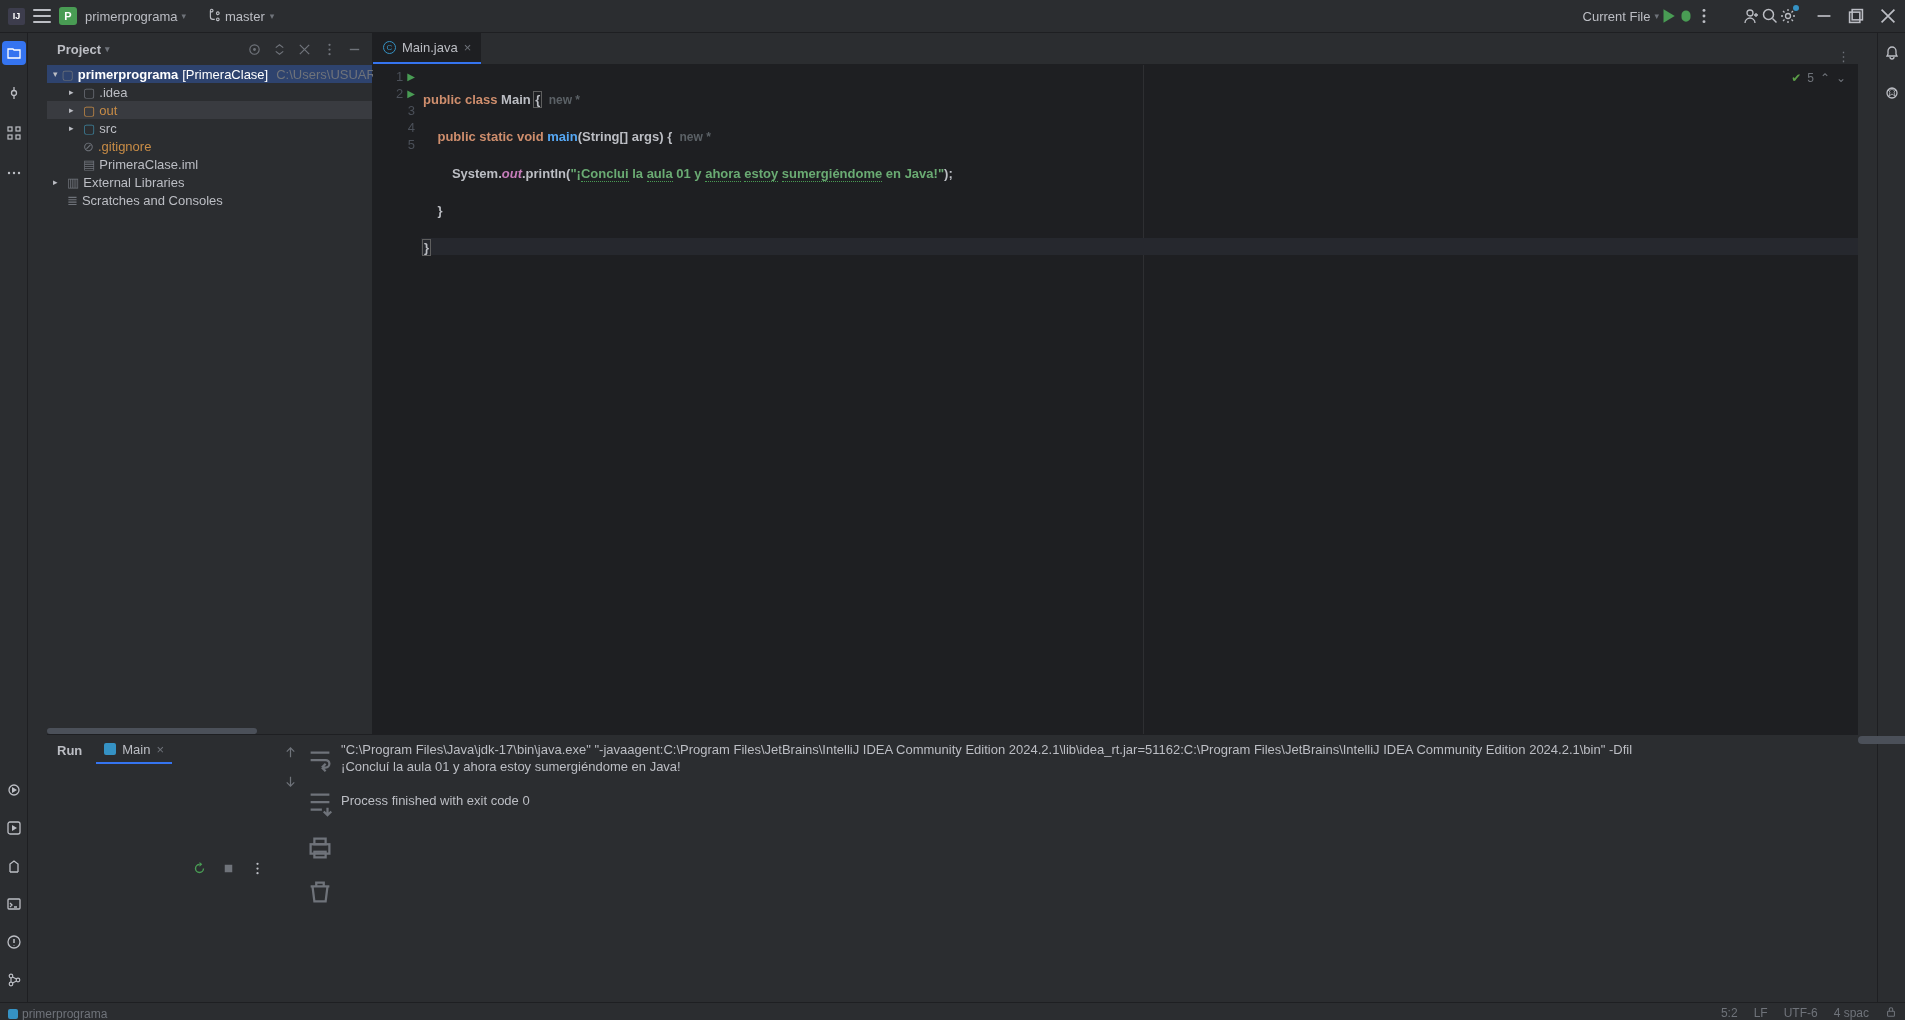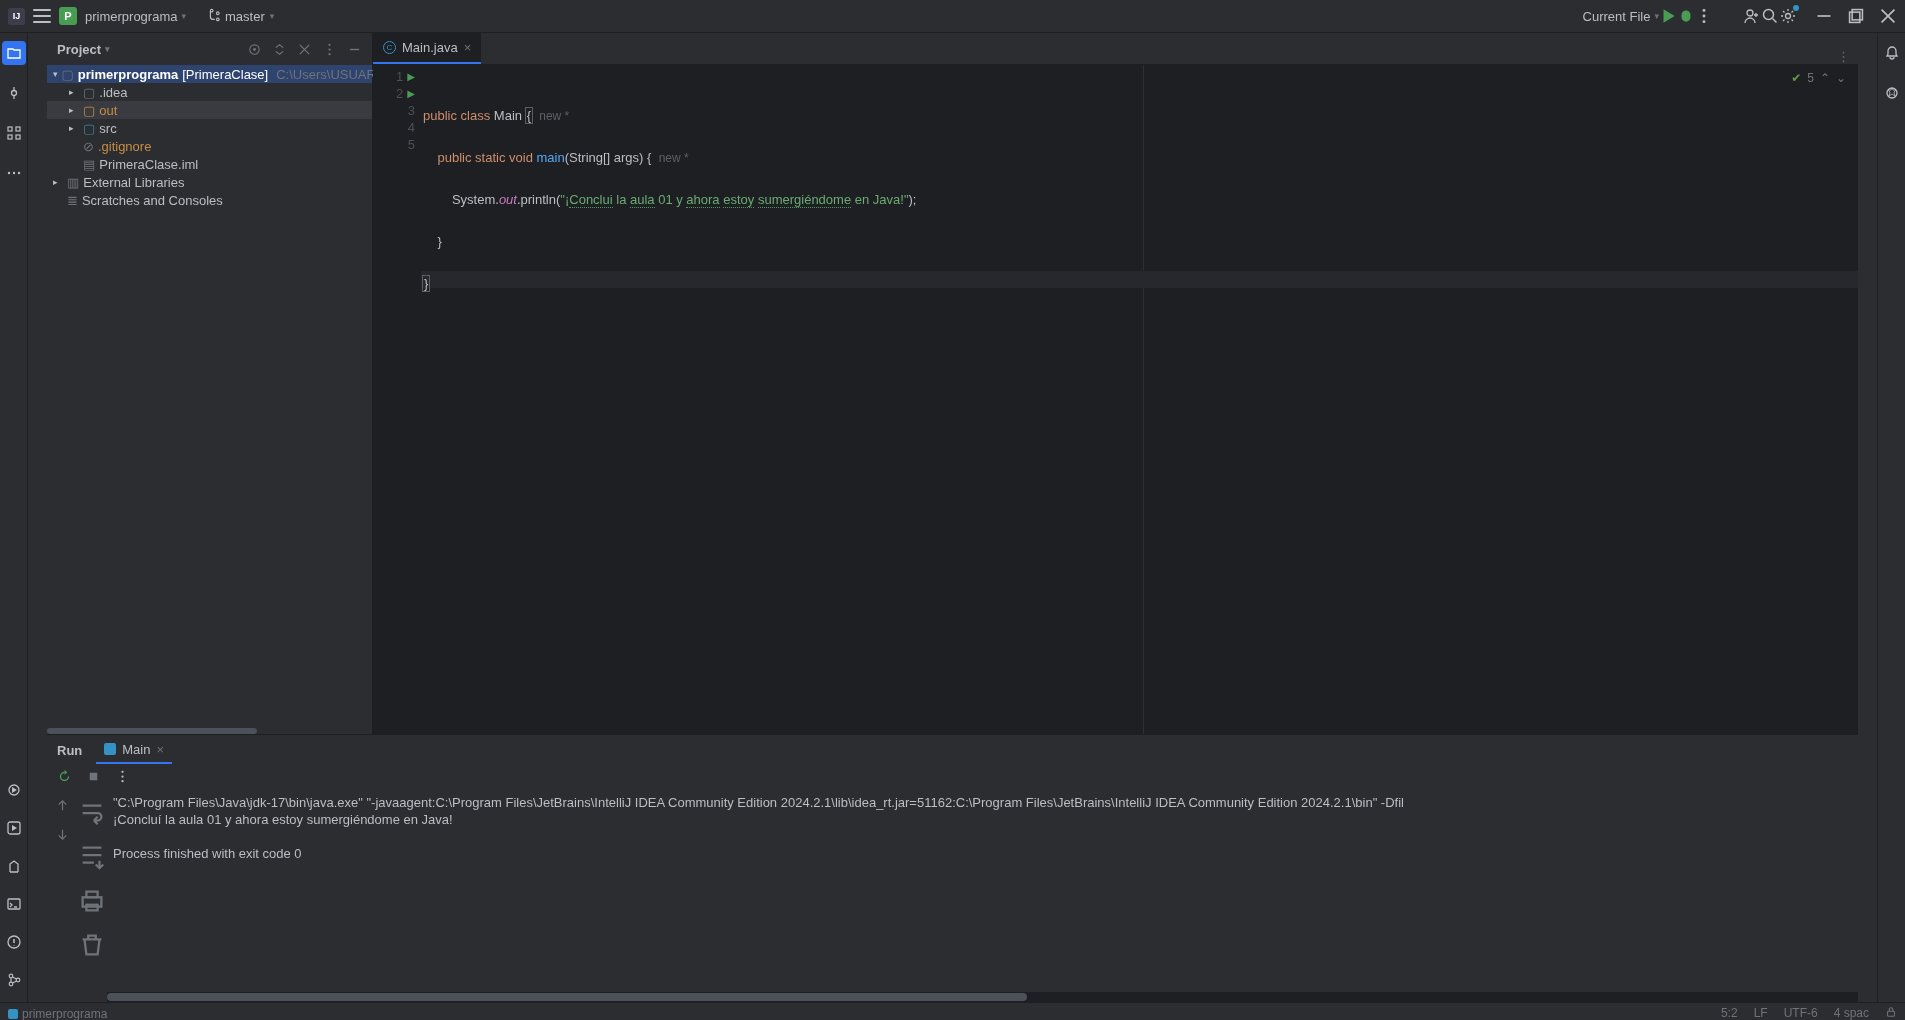--- a/index.html
+++ b/index.html
@@ -57,37 +57,37 @@
 .tabs-bar { height: 32px; background: #2b2d30; display: flex; align-items: flex-end; border-bottom: 1px solid #1e1f22; }
 .tab { display: flex; align-items: center; gap: 6px; padding: 7px 10px; background: #1e1f22; border-bottom: 2px solid #3574f0; font-size: 13px; }
 .tab-icon { width: 13px; height: 13px; border: 1.5px solid #3592c4; border-radius: 50%; display: flex; align-items: center; justify-content: center; font-size: 8px; color: #3592c4; }
 .tab-close { font-size: 13px; color: #6f737a; cursor: pointer; }
 .tabs-right { margin-left: auto; padding: 0 8px; color: #6f737a; cursor: pointer; }
 
 .editor { flex: 1; display: flex; font-family: 'JetBrains Mono', 'Consolas', monospace; font-size: 13px; position: relative; background: #1e1f22; }
 .gutter { width: 48px; background: #1e1f22; display: flex; flex-direction: column; color: #4b5059; text-align: right; padding-top: 3px; }
 .gutter-line { height: 17px; line-height: 17px; padding-right: 6px; display: flex; justify-content: flex-end; align-items: center; gap: 4px; }
 .run-gutter { color: #499c54; font-size: 10px; }
-.code { flex: 1; padding-top: 13px; white-space: pre; line-height: 25px; color: #bcbec4; position: relative; }
+.code { flex: 1; padding-top: 5px; white-space: pre; line-height: 20px; color: #bcbec4; position: relative; font-weight: bold; }
 .code-line { height: 17px; padding-left: 2px; }
 .code-line.hl { background: #26282e; }
 .brace-hl { border: 1px solid #5e5e5e; padding: 0 1px; margin: -1px; }
 .kw { color: #cf8e6d; }
 .str { color: #6aab73; }
 .method { color: #56a8f5; }
 .field { color: #c77dbb; font-style: italic; }
 .typo { border-bottom: 1px dotted #499c54; }
 .inlay { color: #5b6166; font-size: 12px; }
 .margin-line { position: absolute; left: 770px; top: 0; bottom: 0; width: 1px; background: #2e2f32; }
 .inspect-bar { position: absolute; top: 6px; right: 12px; display: flex; align-items: center; gap: 6px; font-size: 12px; color: #6f737a; }
 .inspect-bar .check { color: #5b9e47; }
 .scroll-hor { height: 6px; background: transparent; position: relative; }
 .scroll-hor .thumb { position: absolute; left: 0; width: 210px; height: 6px; background: #4b5059; border-radius: 3px; }
 
-.run-panel { height: 268px; border-top: 1px solid #1e1f22; display: flex; flex-direction: column; background: #2b2d30; }
+.run-panel { height: 268px; border-top: 1px solid #1e1f22; display: flex; flex-direction: row; background: #2b2d30; }
 .run-tabs { display: flex; align-items: center; height: 30px; padding: 0 10px; gap: 14px; }
 .run-tab { display: flex; align-items: center; gap: 6px; padding: 5px 8px; font-size: 13px; }
 .run-tab.active { border-bottom: 2px solid #3574f0; }
 .run-tab-icon { width: 12px; height: 12px; border-radius: 2px; background: #3592c4; }
 .run-body { flex: 1; display: flex; }
 .run-tools { width: 30px; display: flex; flex-direction: column; align-items: center; gap: 14px; padding-top: 10px; }
 .run-tools svg { width: 15px; height: 15px; cursor: pointer; }
 .run-subtools { width: 30px; display: flex; flex-direction: column; gap: 14px; padding-top: 10px; align-items: center; }
 .console { flex: 1; font-family: 'JetBrains Mono','Consolas',monospace; font-size: 13px; padding: 6px; color: #bcbec4; white-space: pre-wrap; overflow: hidden; }
 .run-scroll { height: 10px; background: #1e1f22; position: relative; margin-left: 60px; }

